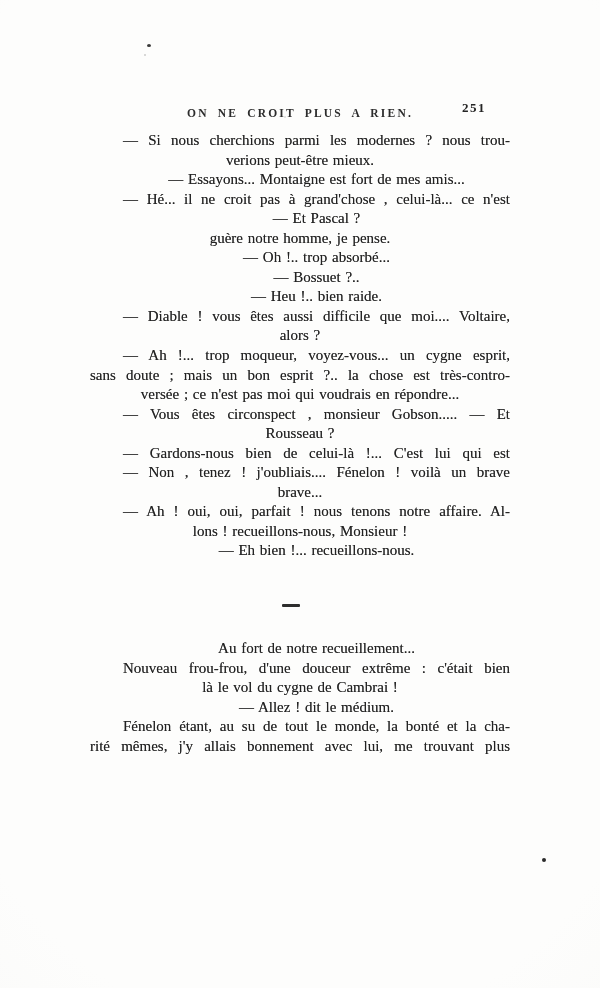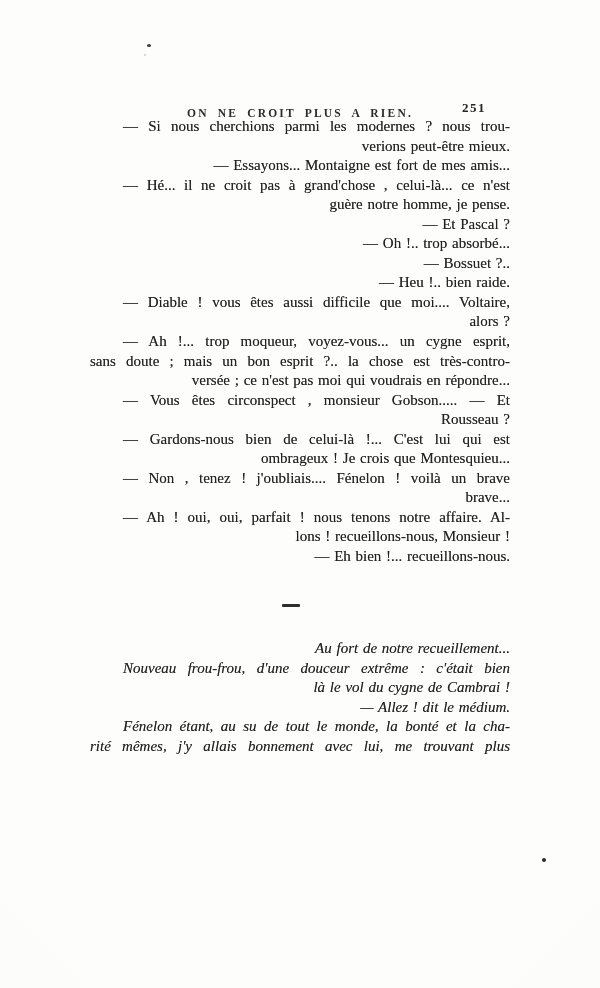--- a/index.html
+++ b/index.html
@@ -44,23 +44,23 @@
   }
   .text-block {
     position: absolute;
     left: 90px;
     width: 420px;
     font-size: 15px;
     line-height: 19.55px;
     word-spacing: 1px;
     text-shadow: 0 0 0.5px rgba(30,30,30,0.55);
   }
-  .section-1 { top: 117px; }
-  .section-2 { top: 639px; font-style: italic; }
-  .line { text-align: right; }
+  .section-1 { top: 131px; }
+  .section-2 { top: 639px; }
+  .line { text-align: center; }
   .line.indent { padding-left: 33px; }
   .line.just {
     text-align: justify;
     text-align-last: justify;
   }
   .divider {
     position: absolute;
     top: 604px;
     left: 90px;
     width: 420px;
@@ -92,34 +92,33 @@
   <div class="running-header">
     <span class="running-title">ON NE CROIT PLUS A RIEN.</span>
     <span class="page-number">251</span>
   </div>
 
   <div class="text-block section-1">
       <div class="line indent just">— Si nous cherchions parmi les modernes ? nous trou-</div>
       <div class="line">verions peut-être mieux.</div>
       <div class="line indent">— Essayons... Montaigne est fort de mes amis...</div>
       <div class="line indent just">— Hé... il ne croit pas à grand'chose , celui-là... ce n'est</div>
+      <div class="line indent">— Et Pascal ?</div>
       <div class="line">guère notre homme, je pense.</div>
-      <div class="line indent">— Et Pascal ?</div>
       <div class="line indent">— Oh !.. trop absorbé...</div>
       <div class="line indent">— Bossuet ?..</div>
       <div class="line indent">— Heu !.. bien raide.</div>
       <div class="line indent just">— Diable ! vous êtes aussi difficile que moi.... Voltaire,</div>
       <div class="line">alors ?</div>
       <div class="line indent just">— Ah !... trop moqueur, voyez-vous... un cygne esprit,</div>
       <div class="line just">sans doute ; mais un bon esprit ?.. la chose est très-contro-</div>
       <div class="line">versée ; ce n'est pas moi qui voudrais en répondre...</div>
       <div class="line indent just">— Vous êtes circonspect , monsieur Gobson..... — Et</div>
       <div class="line">Rousseau ?</div>
       <div class="line indent just">— Gardons-nous bien de celui-là !... C'est lui qui est</div>
-      <div class="line">ombrageux ! Je crois que Montesquieu...</div>
       <div class="line indent just">— Non , tenez ! j'oubliais.... Fénelon ! voilà un brave</div>
       <div class="line">brave...</div>
       <div class="line indent just">— Ah ! oui, oui, parfait ! nous tenons notre affaire. Al-</div>
       <div class="line">lons ! recueillons-nous, Monsieur !</div>
       <div class="line indent">— Eh bien !... recueillons-nous.</div>
     </div>
 
   <div class="divider">
     <span class="divider-dash"></span>
   </div>

